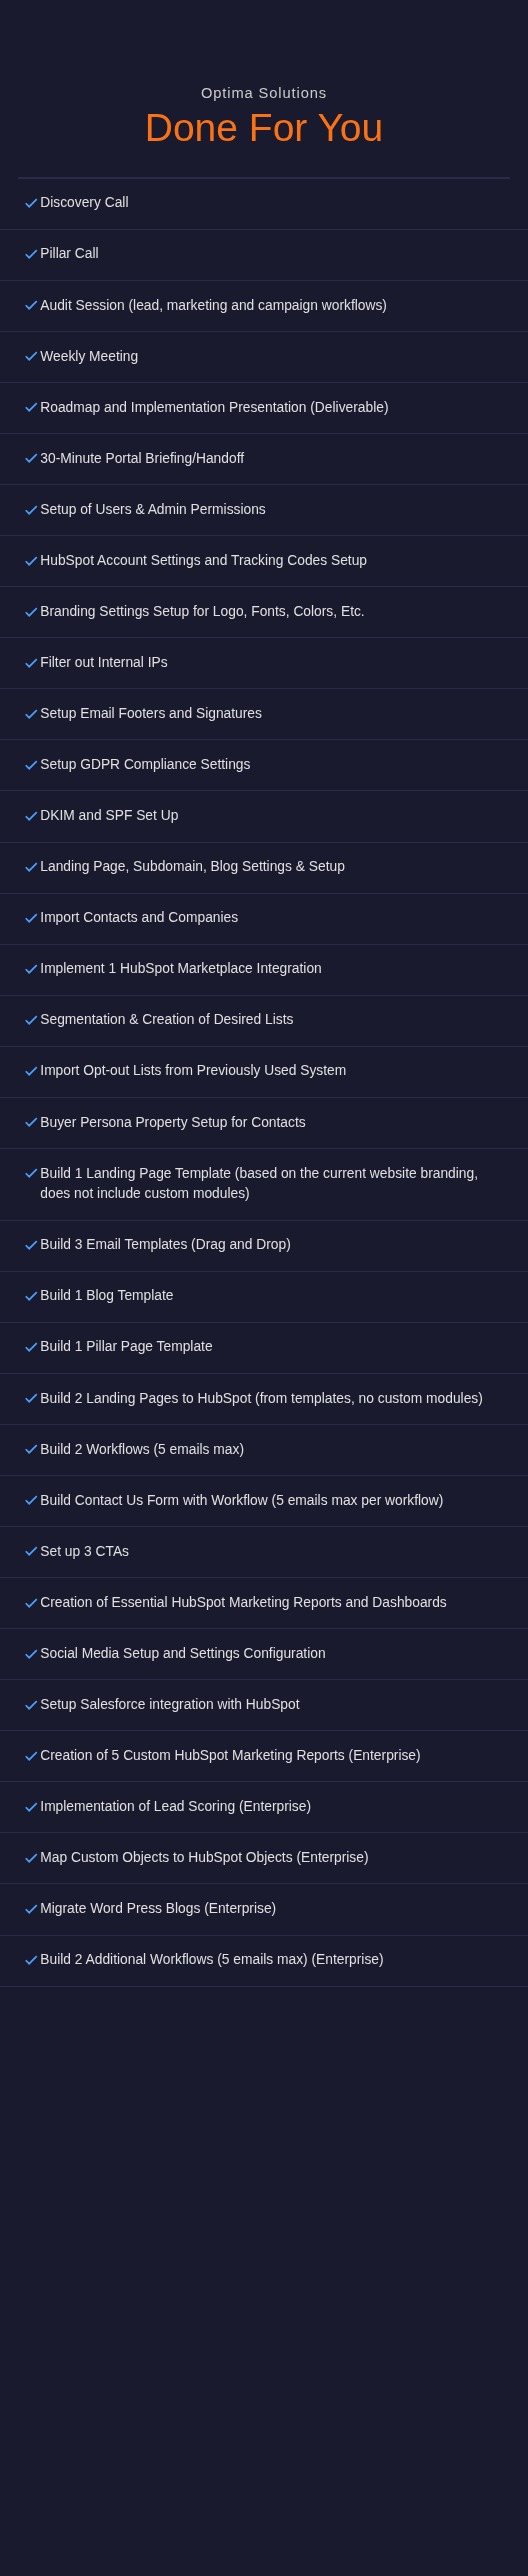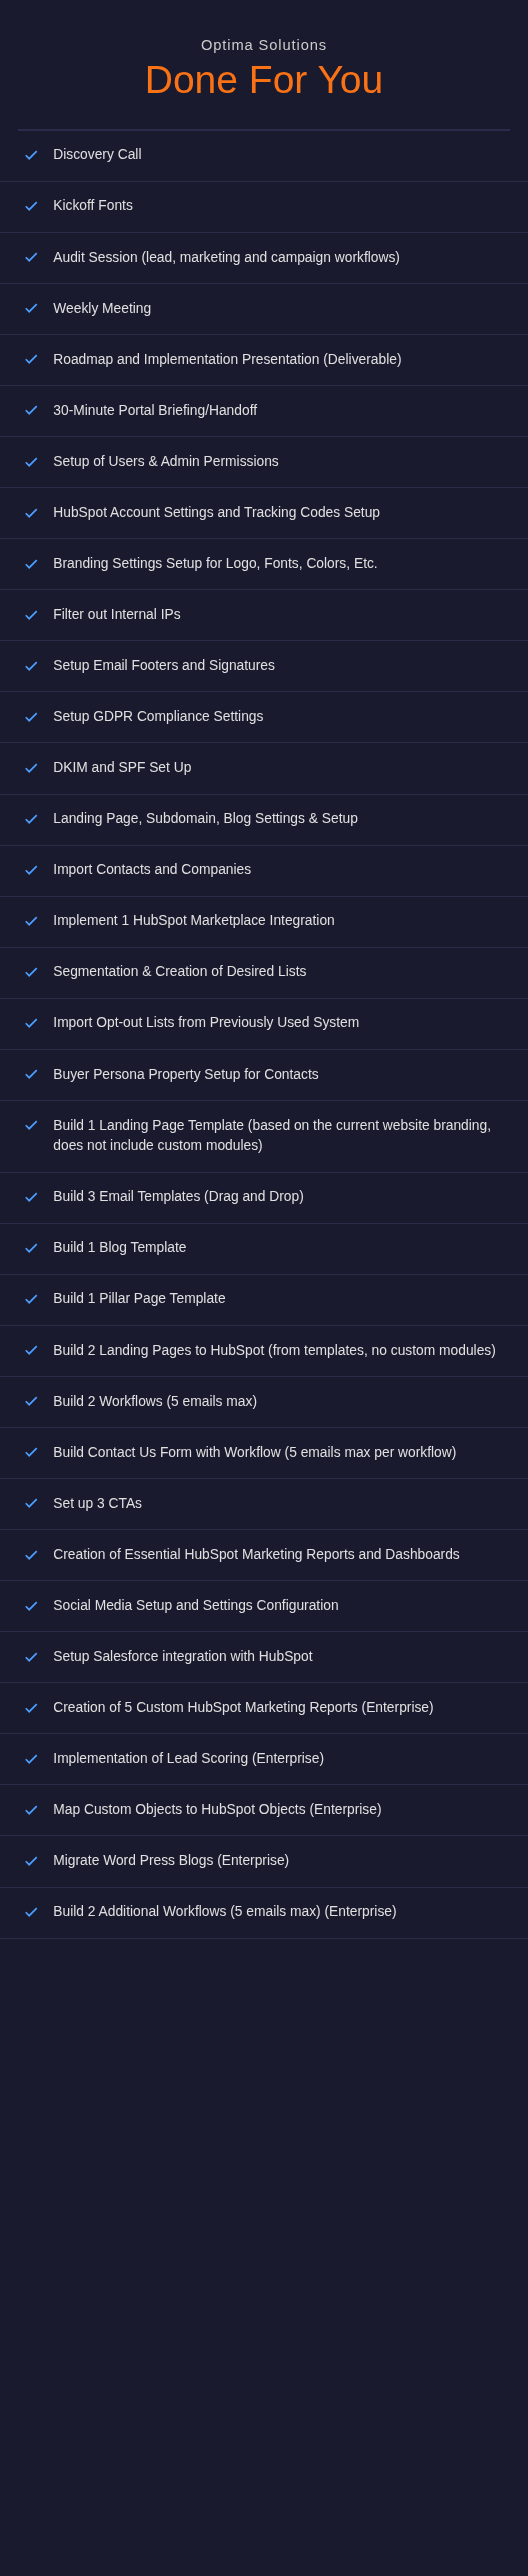--- a/index.html
+++ b/index.html
@@ -21,20 +21,21 @@
       padding: 37px 18.3px 27.5px 18.3px;
       background-color: #1a1a2e;
     }
 
     .header-subtitle {
       font-size: 14.7px;
       font-weight: 400;
       color: #cccccc;
       letter-spacing: 0.9px;
       margin-bottom: 5.5px;
+      margin-top: 48px;
     }
 
     .header-title {
       font-size: 39px;
       font-weight: 400;
       color: #f97316;
       line-height: 1.1;
     }
 
     .divider {
@@ -46,21 +47,20 @@
     .checklist {
       list-style: none;
       padding: 0;
     }
 
     .checklist-item {
       display: flex;
       align-items: flex-start;
       padding: 14.7px 22px 14.7px 22px;
       border-bottom: 0.9px solid #2a2a4a;
-      gap: 13px;
     }
 
     .check-icon {
       flex-shrink: 0;
       width: 18.3px;
       height: 18.3px;
       margin-top: 0.9px;
       display: flex;
       align-items: center;
       justify-content: center;
@@ -100,21 +100,21 @@
         </svg>
       </div>
       <span class="item-text">Discovery Call</span>
     </li>
     <li class="checklist-item">
       <div class="check-icon">
         <svg viewBox="0 0 24 24">
           <polyline points="20 6 9 17 4 12"></polyline>
         </svg>
       </div>
-      <span class="item-text">Kickoff Fonts</span>
+      <span class="item-text">Pillar Call</span>
     </li>
     <li class="checklist-item">
       <div class="check-icon">
         <svg viewBox="0 0 24 24">
           <polyline points="20 6 9 17 4 12"></polyline>
         </svg>
       </div>
       <span class="item-text">Audit Session (lead, marketing and campaign workflows)</span>
     </li>
     <li class="checklist-item">

